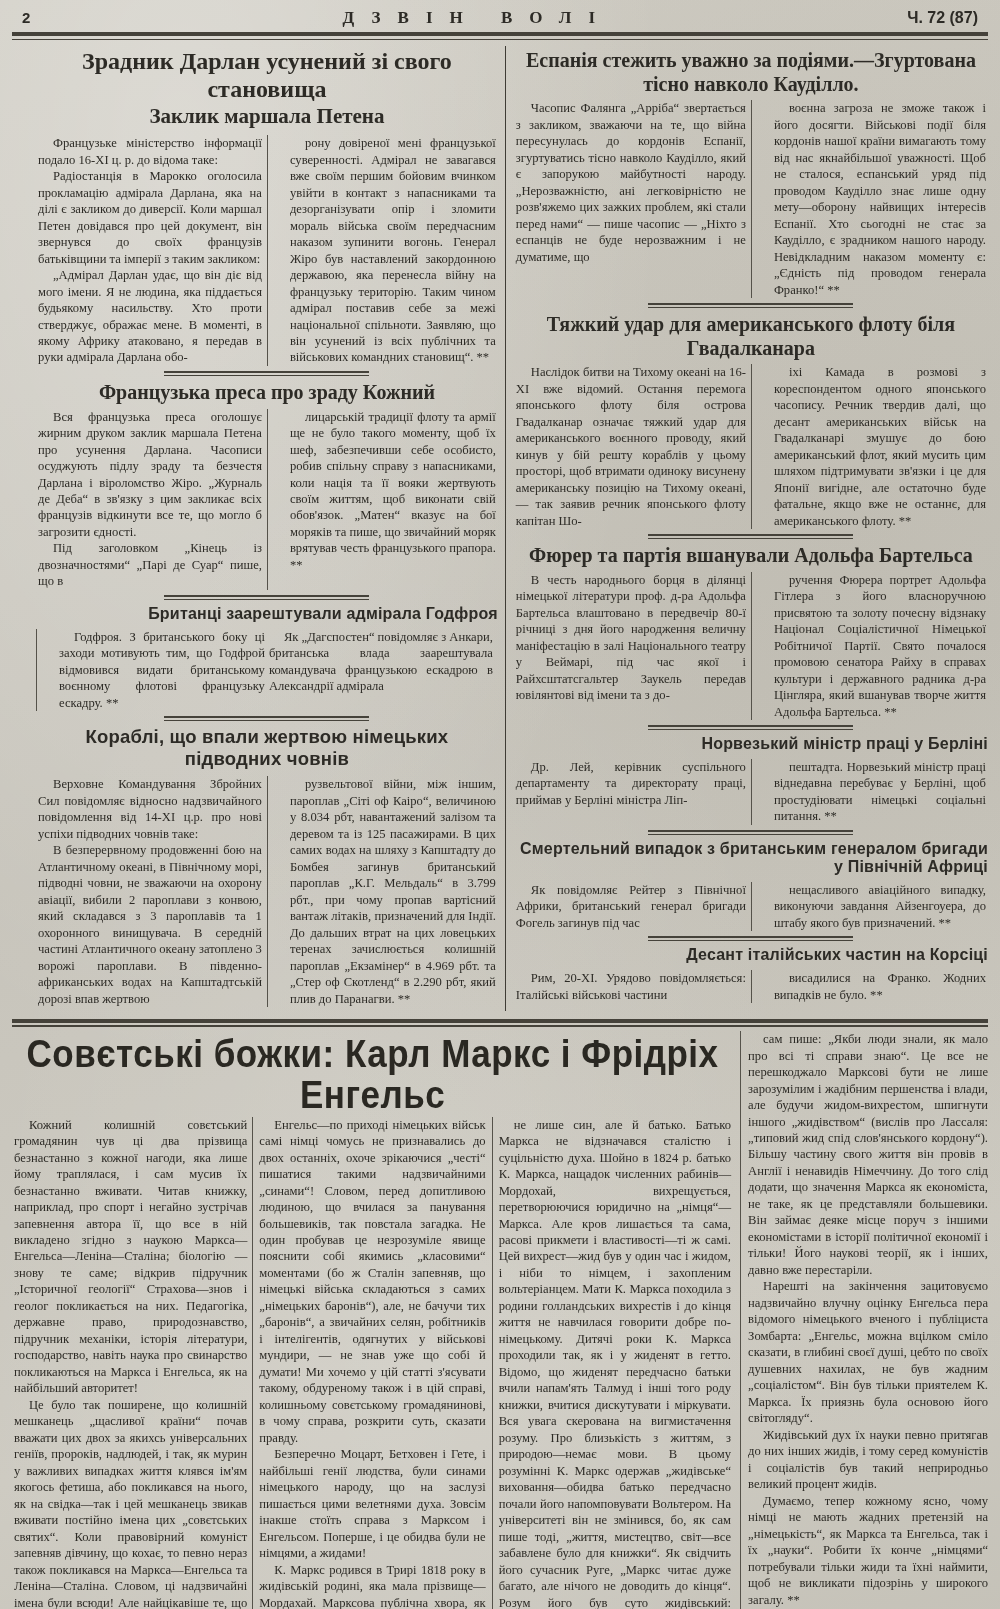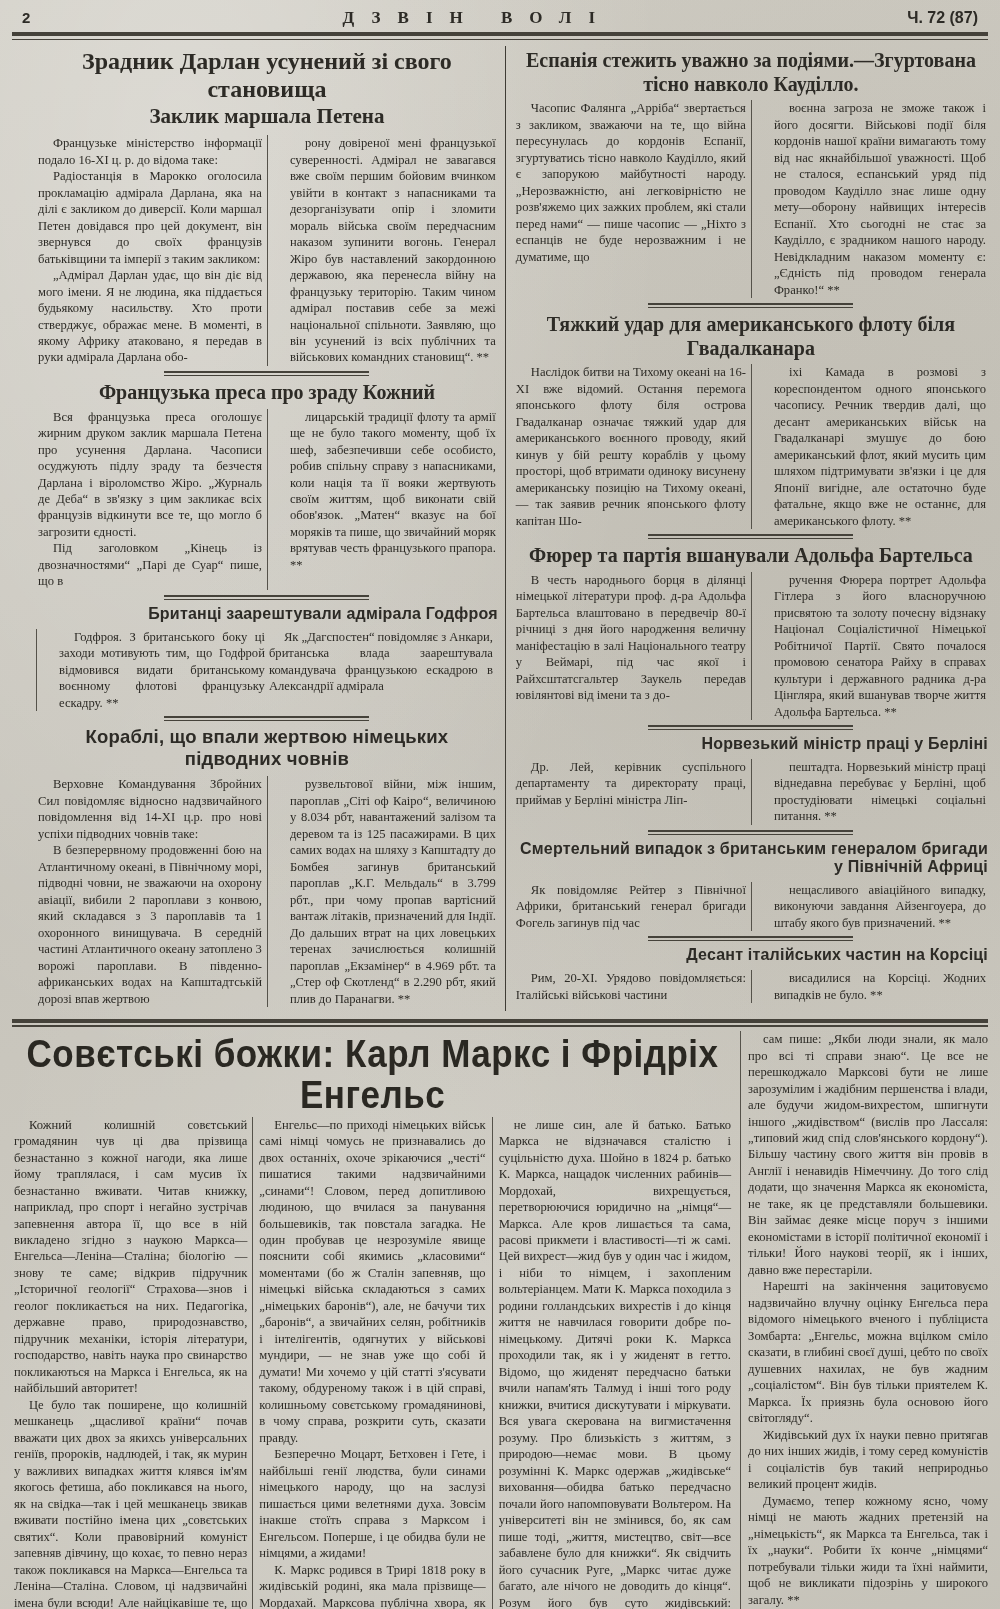--- a/index.html
+++ b/index.html
@@ -209,21 +209,21 @@
 
       <div class="sep"></div>
 
       <article class="art">
         <h2 class="t-sans-md">Десант італійських частин на Корсіці</h2>
         <div class="cols2">
           <div class="col">
               <p>Рим, 20-XI. Урядово повідомляється: Італійські військові частини</p>
             </div>
           <div class="col col-r">
-              <p>висадилися на Корсіці. Жодних випадків не було.  **</p>
+              <p>висадилися на Франко. Жодних випадків не було.  **</p>
             </div>
         </div>
       </article>
 
     </section>
   </main>
 
   <div class="rule-thick"></div>
 
   <section class="bottom">

